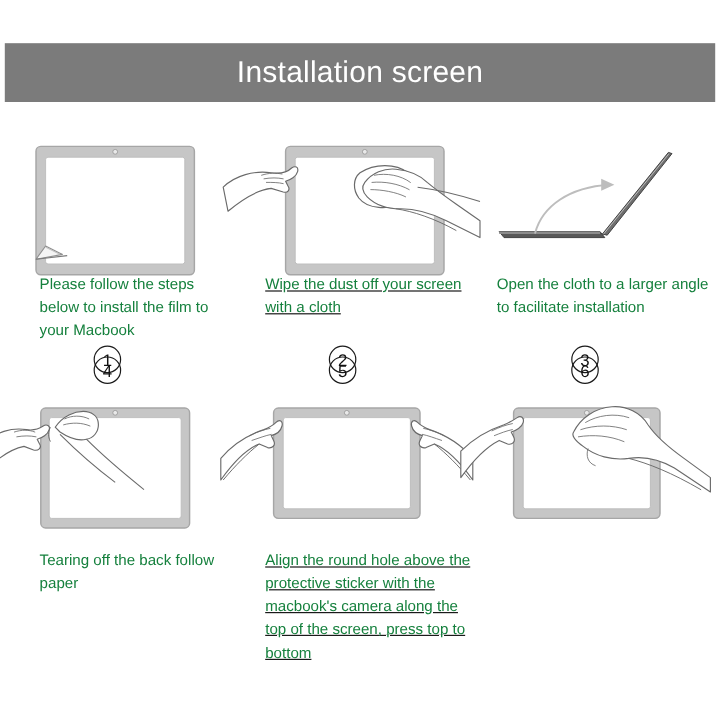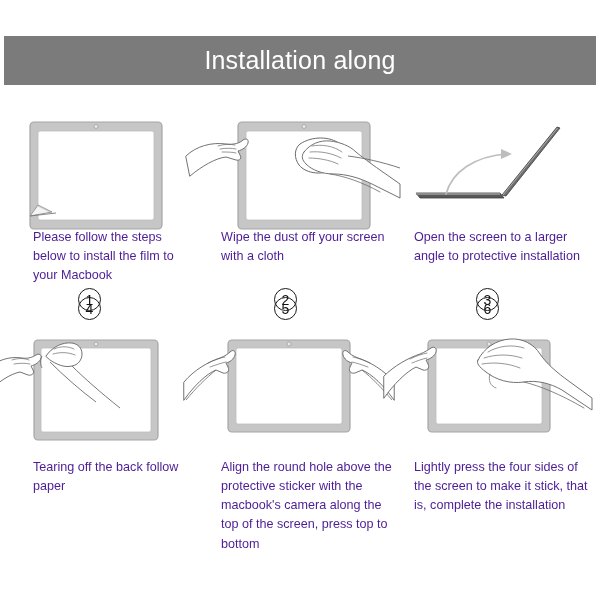--- a/index.html
+++ b/index.html
@@ -42,21 +42,21 @@
     left: 0;
     top: 100px;
     width: 600px;
     height: 470px;
   }
   .panel {
     position: absolute;
     width: 200px;
   }
   .panel-col-0 { left: 0px; }
-  .panel-col-1 { left: 200px; }
+  .panel-col-1 { left: 200px; text-decoration: underline; }
   .panel-col-2 { left: 400px; }
   .panel-row-0 { top: 0px; }
   .panel-row-1 { top: 230px; }
 
   .panel-art {
     position: relative;
     width: 200px;
     height: 118px;
     overflow: visible;
   }
@@ -65,21 +65,21 @@
     left: 0;
     top: 0;
     display: block;
     overflow: visible;
   }
   .panel-caption {
     margin: 10px 0 0 0;
     padding: 0 10px 0 33px;
     font-size: 12.6px;
     line-height: 1.52;
-    color: #4c1d95;
+    color: #15803d;
   }
   .panel-col-1 .panel-caption { padding-left: 21px; padding-right: 4px; }
   .panel-col-2 .panel-caption { padding-left: 14px; padding-right: 2px; }
 
   .step-badge {
     width: 23px;
     height: 23px;
     border: 1.4px solid #1a1a1a;
     border-radius: 50%;
     display: flex;
@@ -96,21 +96,21 @@
   .badge-p2 { position: absolute; left: 274px; top: 188px; }
   .badge-p3 { position: absolute; left: 476px; top: 188px; }
   .badge-p4 { position: absolute; left: 78px; top: 197px; }
   .badge-p5 { position: absolute; left: 274px; top: 197px; }
   .badge-p6 { position: absolute; left: 476px; top: 197px; }
 </style>
 </head>
 <body>
 
 <div class="header-bar">
-  <div class="header-title">Installation along</div>
+  <div class="header-title">Installation screen</div>
 </div>
 
 <div class="guide-grid">
 
   <div class="panel panel-col-0 panel-row-0">
     <div class="panel-art">
       <svg width="200" height="118" viewBox="0 0 200 118" aria-hidden="true">
 
         <rect x="30" y="22" width="132" height="107" rx="4" ry="4" fill="#c6c6c6" stroke="#a6a6a6" stroke-width="1.2"></rect>
         <rect x="38" y="31" width="116" height="89" rx="2" ry="2" fill="#ffffff" stroke="#bdbdbd" stroke-width="0.8"></rect>
@@ -167,21 +167,21 @@
         <path d="M16 93 L100 93 L104 98 L20 98 Z" fill="#585858" stroke="#3d3d3d" stroke-width="0.8" stroke-linejoin="round"></path>
         <path d="M16 93 L100 93 L100 95 L16 95 Z" fill="#8c8c8c"></path>
 
         <path d="M102 95 L157 27 L160 28 L106 96 Z" fill="#6e6e6e" stroke="#3d3d3d" stroke-width="0.8" stroke-linejoin="round"></path>
         <path d="M103 95 L157.5 28" fill="none" stroke="#c9c9c9" stroke-width="0.7"></path>
 
         <path d="M46 94 C52 72, 74 56, 108 54" fill="none" stroke="#bdbdbd" stroke-width="1.6" stroke-linecap="round"></path>
         <path d="M101 49 L112 54 L101 59 Z" fill="#bdbdbd"></path>
       </svg>
     </div>
-    <div class="panel-caption">Open the screen to a larger angle to protective installation</div>
+    <div class="panel-caption">Open the cloth to a larger angle to facilitate installation</div>
   </div>
   <div class="step-badge badge-p3">
     <span>3</span>
   </div>
 
   <div class="panel panel-col-0 panel-row-1">
     <div class="panel-art">
       <svg width="200" height="118" viewBox="0 0 200 118" aria-hidden="true">
         <rect x="34" y="10" width="124" height="100" rx="4" ry="4" fill="#c6c6c6" stroke="#a6a6a6" stroke-width="1.2"></rect>
         <rect x="41" y="18" width="110" height="84" rx="2" ry="2" fill="#ffffff" stroke="#bdbdbd" stroke-width="0.8"></rect>
@@ -254,19 +254,18 @@
         <g fill="#ffffff" stroke="#6a6a6a" stroke-width="0.95" stroke-linejoin="round" stroke-linecap="round">
           <path d="M78 30 C84 18, 96 10, 110 9 C122 8, 134 14, 140 24 C146 33, 156 42, 170 52 L192 68 L192 80 L162 60 C150 53, 136 50, 124 52 C110 54, 96 50, 86 42 C79 37, 76 33, 78 30 Z"></path>
           <path d="M88 22 C98 16, 112 14, 124 18" fill="none" stroke-width="0.7"></path>
           <path d="M84 28 C96 24, 110 24, 122 28" fill="none" stroke-width="0.7"></path>
           <path d="M82 34 C94 32, 108 33, 120 38" fill="none" stroke-width="0.7"></path>
           <path d="M90 44 C88 50, 90 56, 96 58" fill="none" stroke-width="0.7"></path>
           <path d="M124 52 C140 56, 160 64, 184 78" fill="none" stroke-width="0.8"></path>
         </g>
       </svg>
     </div>
-    <div class="panel-caption">Lightly press the four sides of the screen to make it stick, that is, complete the installation</div>
   </div>
   <div class="step-badge badge-p6">
     <span>6</span>
   </div>
 
 </div>
 
 </body></html>

